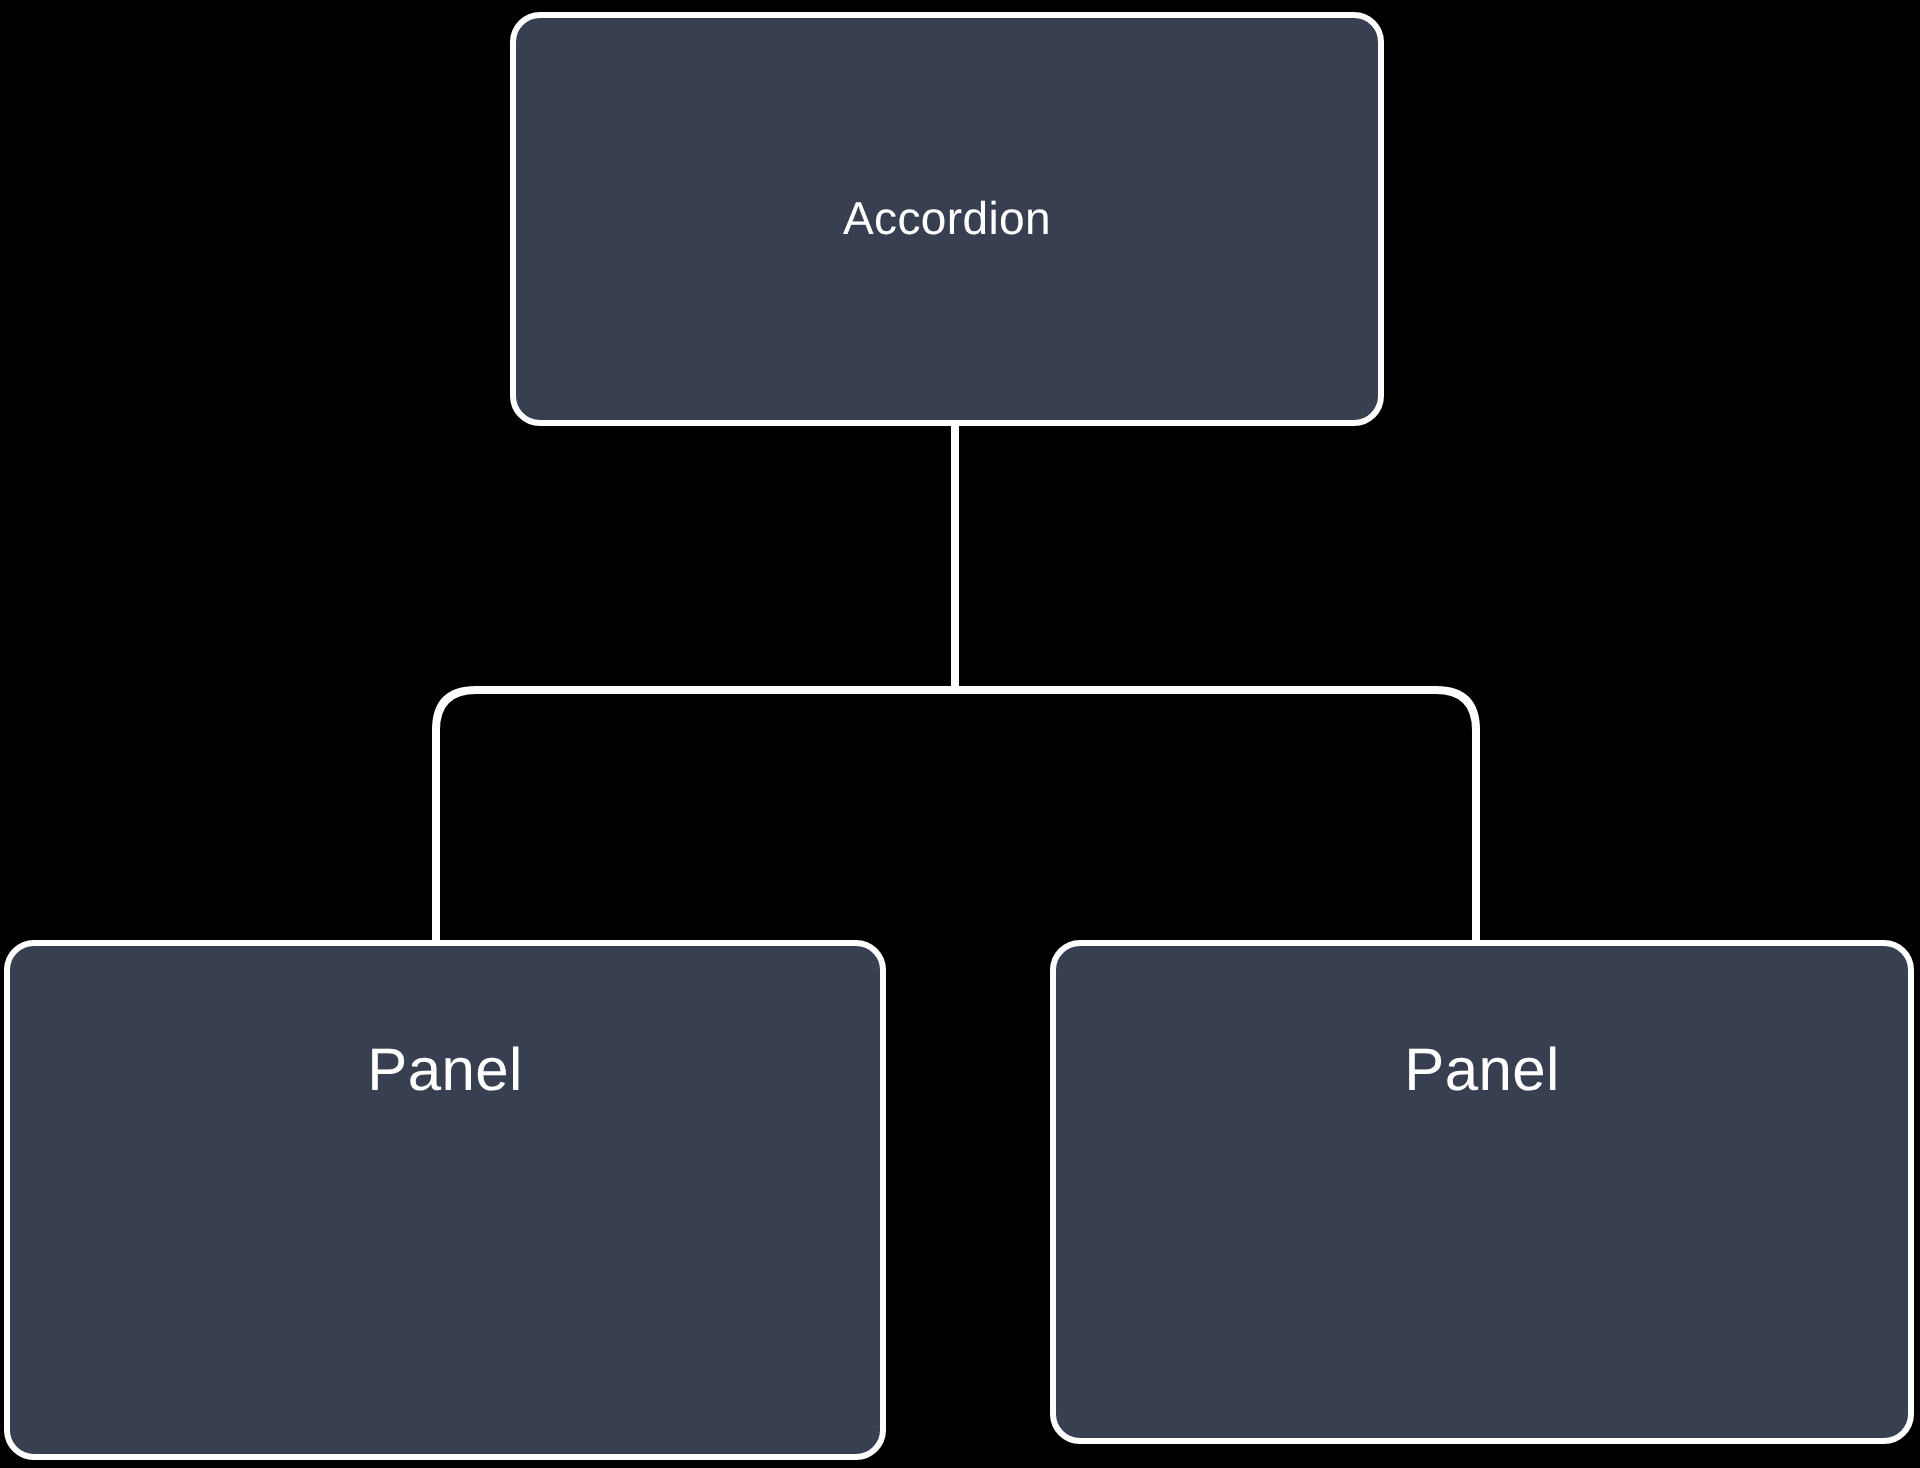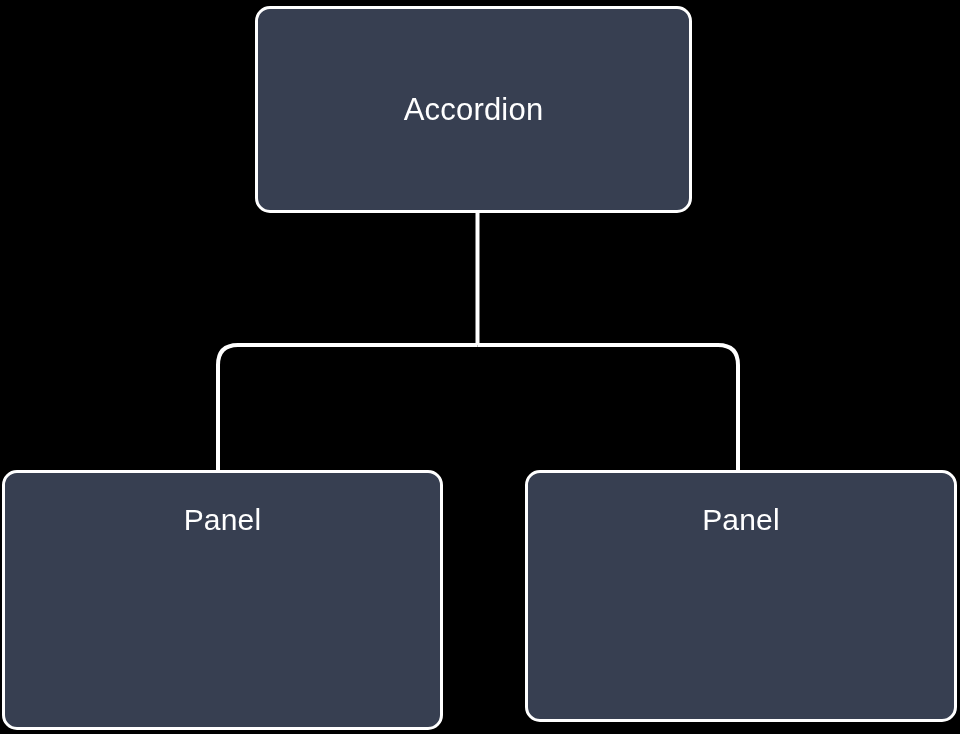--- a/index.html
+++ b/index.html
@@ -49,29 +49,29 @@
   .node-root {
     left: 255px;
     top: 6px;
     width: 437px;
     height: 207px;
     justify-content: center;
   }
 
   .node-title-root {
     color: #FFFFFF;
-    font-size: 31px;
+    font-size: 23px;
     font-weight: 400;
     letter-spacing: 0.2px;
     line-height: 1;
   }
 
   .node-panel {
     top: 470px;
-    padding-top: 32px;
+    padding-top: 48px;
   }
 
   .node-panel-left {
     left: 2px;
     width: 441px;
     height: 260px;
   }
 
   .node-panel-right {
     left: 525px;

